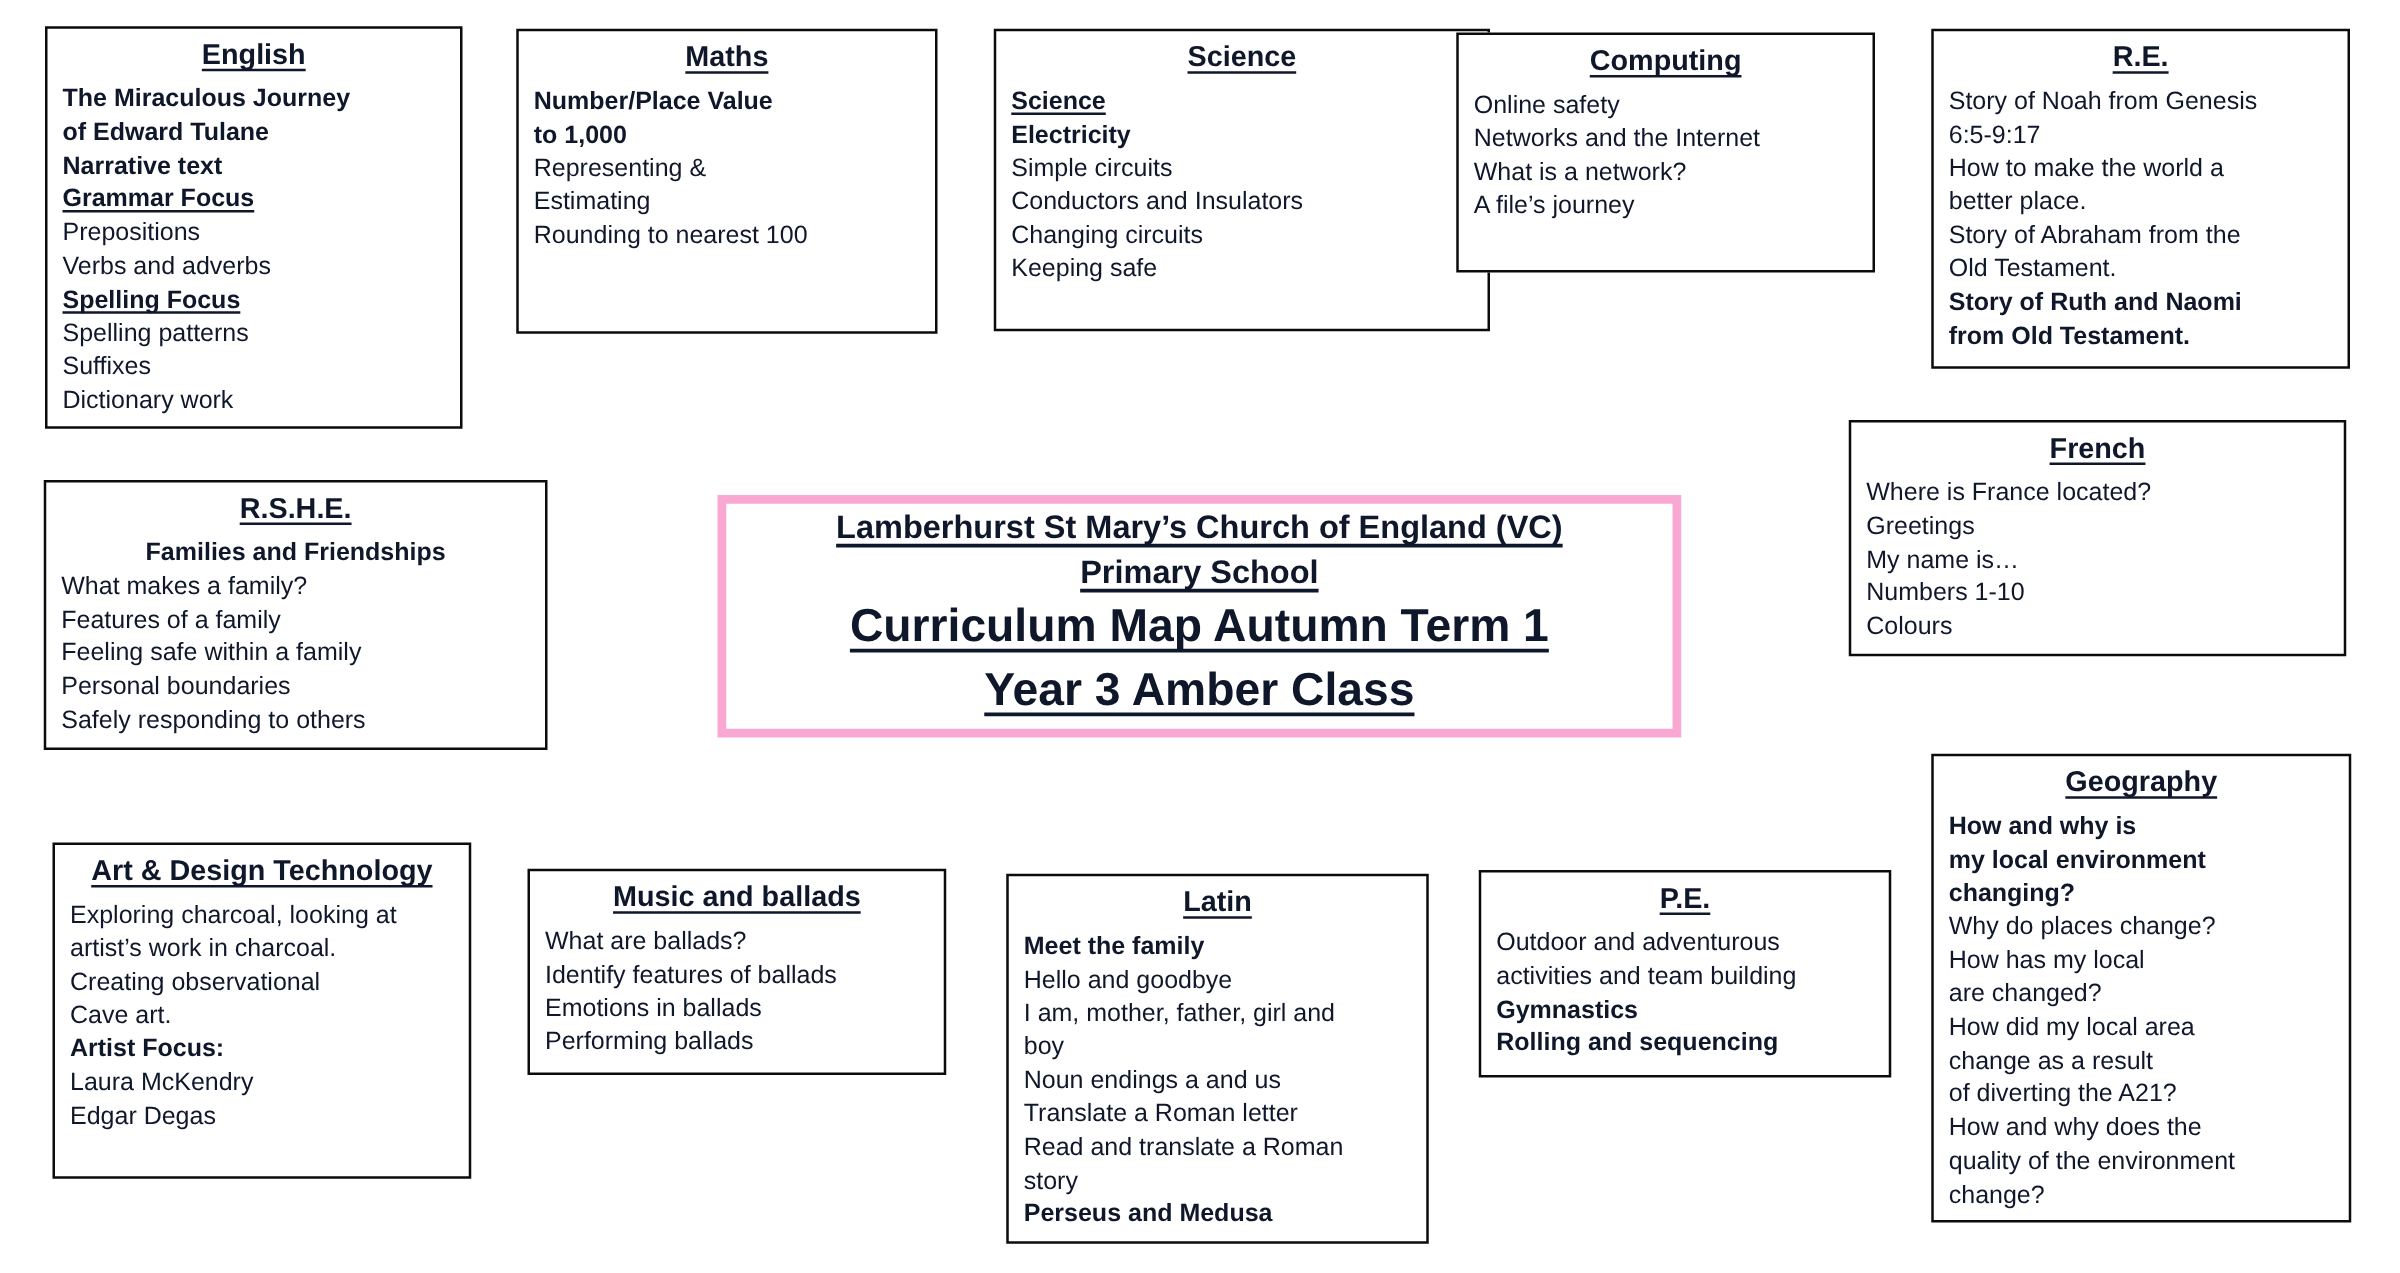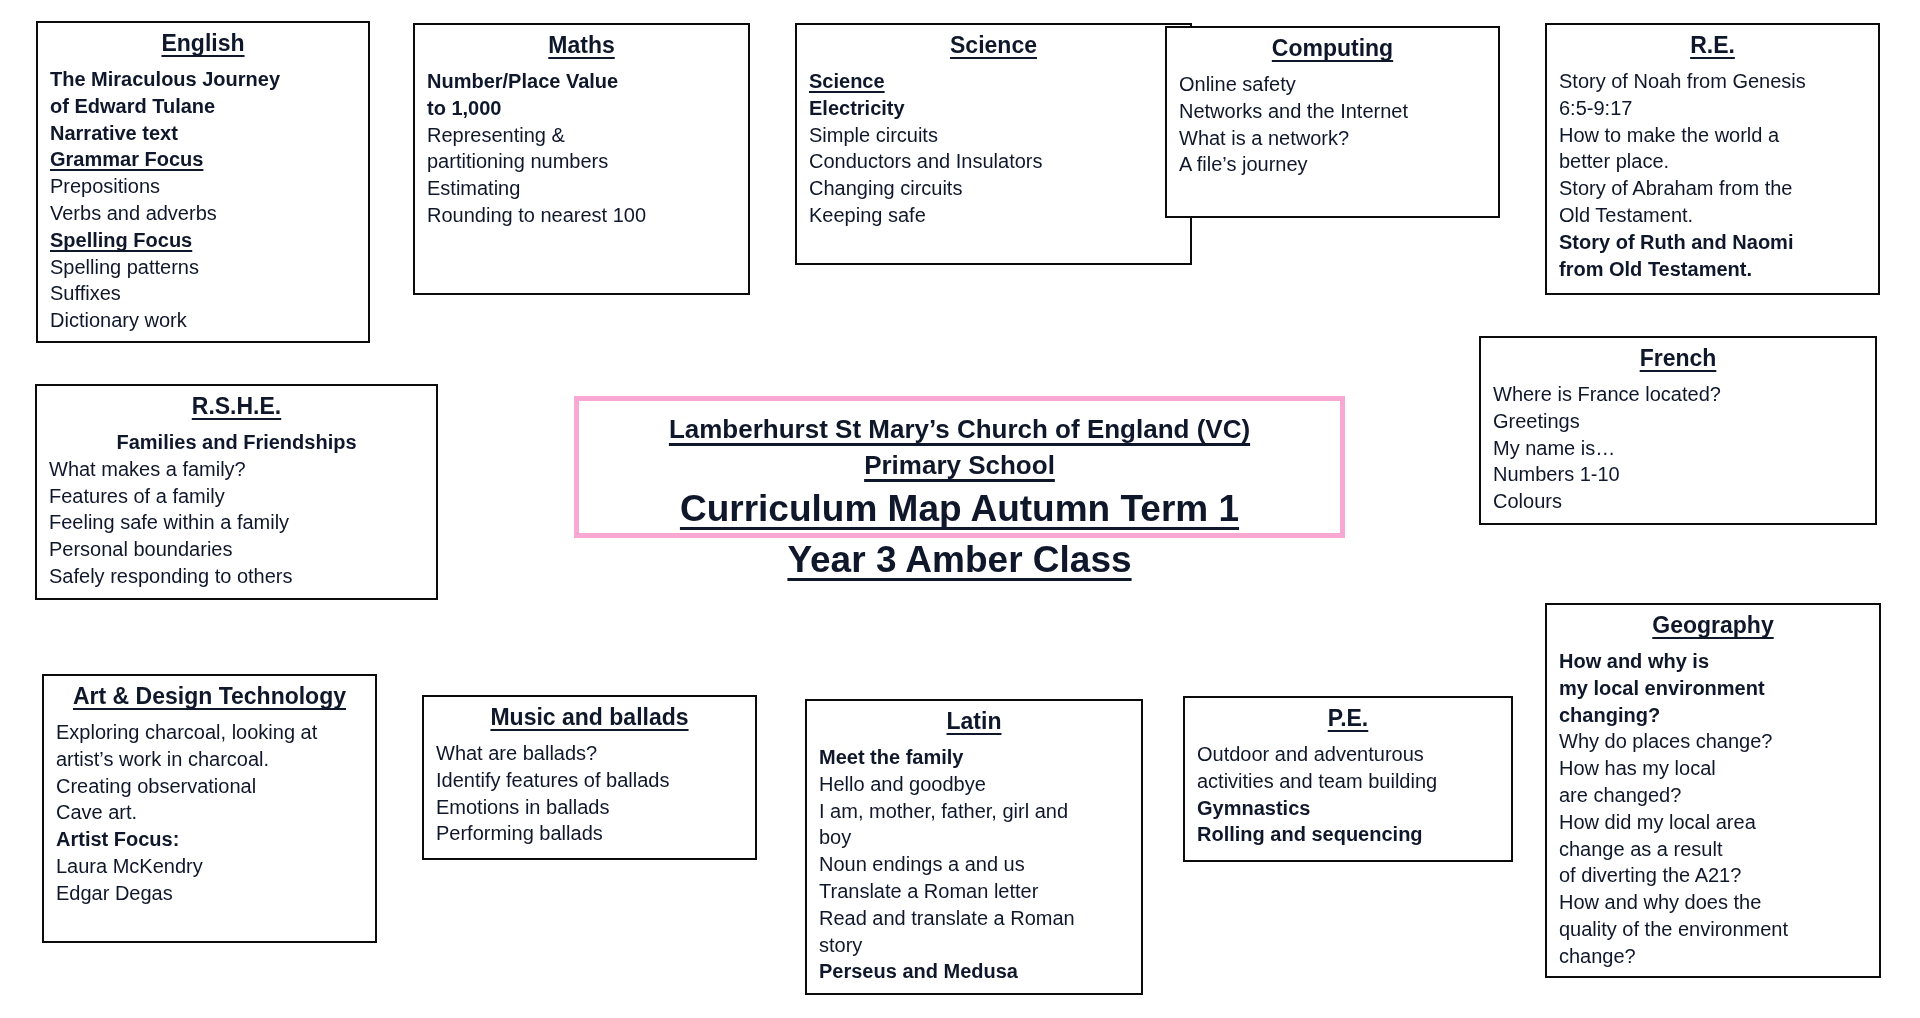--- a/index.html
+++ b/index.html
@@ -37,39 +37,38 @@
   .line.b{font-weight:bold;}
   .line.u{
     text-decoration:underline;
     text-decoration-thickness:2px;
     text-underline-offset:3px;
     text-decoration-skip-ink:none;
   }
   .line.c{text-align:center;}
   .title-box{
     position:absolute;
-    left:574px;top:396px;width:771px;height:142px;
-    border:5px solid #f9a8d4;
+    left:574px;top:396px;width:771px;height:194px;
+    border:7px solid #f9a8d4;
     box-sizing:border-box;
     text-align:center;
-    padding-top:10px;
   }
   .tb-small{
     font-size:26px;font-weight:bold;line-height:36px;
     text-decoration:underline;text-decoration-thickness:2.5px;
     text-underline-offset:5px;text-decoration-skip-ink:none;
   }
   .tb-big{
     font-size:37px;font-weight:bold;line-height:51px;
     text-decoration:underline;text-decoration-thickness:3px;
     text-underline-offset:6px;text-decoration-skip-ink:none;
   }
   
   .box-english  {left:36px;  top:21px;  width:334px; height:322px;}
-  .box-maths    {left:413px; top:23px;  width:337px; height:272px;}
+  .box-maths    {left:413px; top:23px;  width:337px; height:244px;}
   .box-science  {left:795px; top:23px;  width:397px; height:242px;}
   .box-computing{left:1165px;top:26px;  width:335px; height:192px;}
   .box-re       {left:1545px;top:23px;  width:335px; height:272px;}
   .box-rshe     {left:35px;  top:384px; width:403px; height:216px;}
   .box-french   {left:1479px;top:336px; width:398px; height:189px;}
   .box-geography{left:1545px;top:603px; width:336px; height:375px;}
   .box-art      {left:42px;  top:674px; width:335px; height:269px;}
   .box-music    {left:422px; top:695px; width:335px; height:165px;}
   .box-latin    {left:805px; top:699px; width:338px; height:296px;}
   .box-pe       {left:1183px;top:696px; width:330px; height:166px;}
@@ -91,21 +90,20 @@
     <div class="line">Spelling patterns</div>
     <div class="line">Suffixes</div>
     <div class="line">Dictionary work</div>
   </div>
 
   <div class="box box-maths">
     <div class="box-title">Maths</div>
     <div class="line b">Number/Place Value</div>
     <div class="line b">to 1,000</div>
     <div class="line">Representing &amp;</div>
-    <div class="line">partitioning numbers</div>
     <div class="line">Estimating</div>
     <div class="line">Rounding to nearest 100</div>
   </div>
 
   <div class="box box-science">
     <div class="box-title">Science</div>
     <div class="line b u">Science</div>
     <div class="line b">Electricity</div>
     <div class="line">Simple circuits</div>
     <div class="line">Conductors and Insulators</div>

